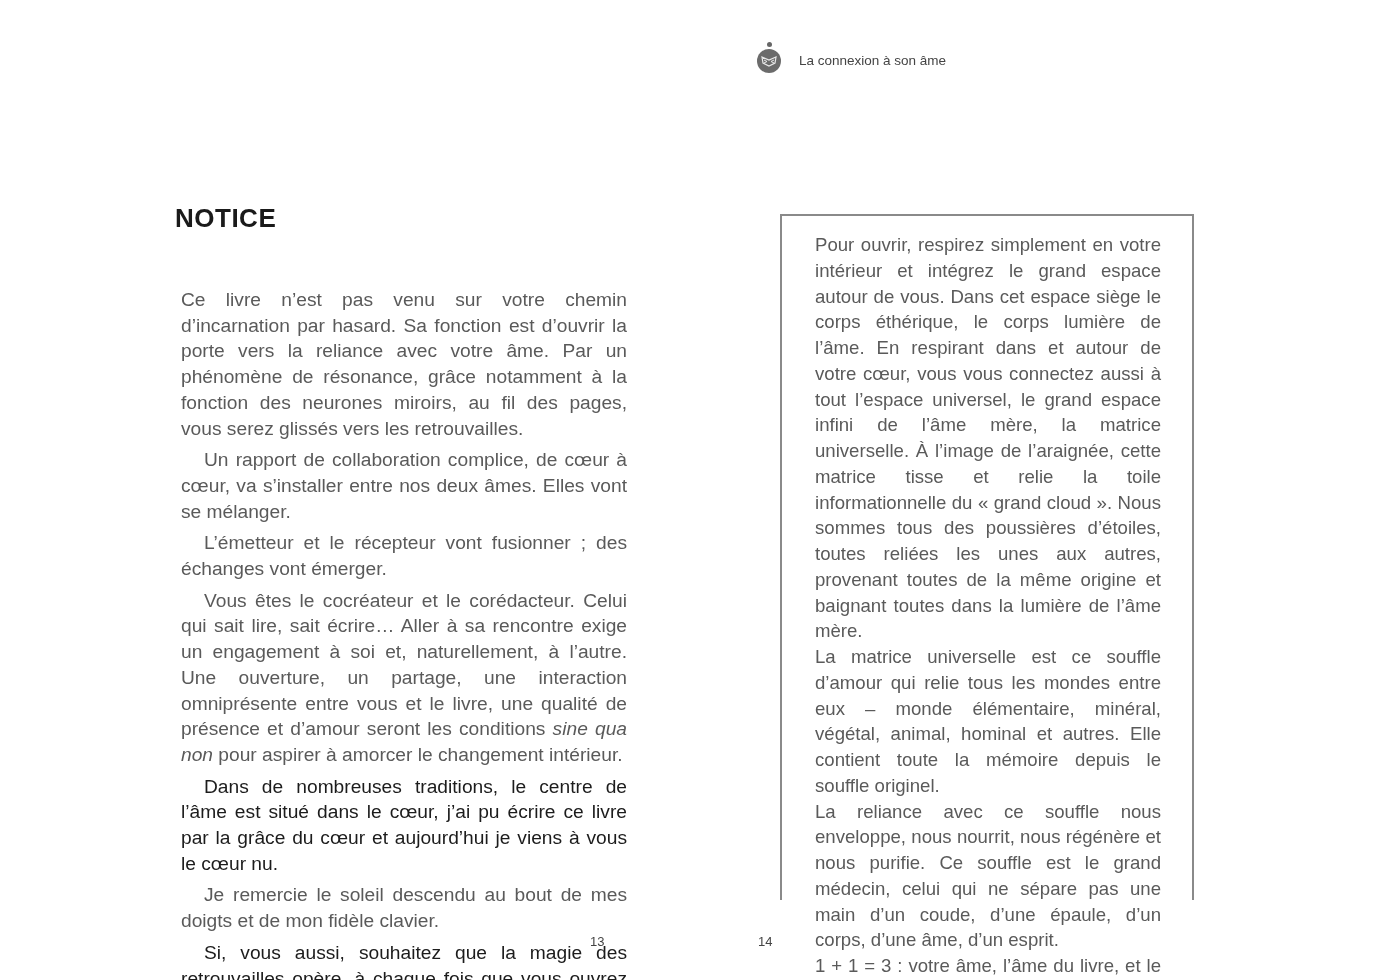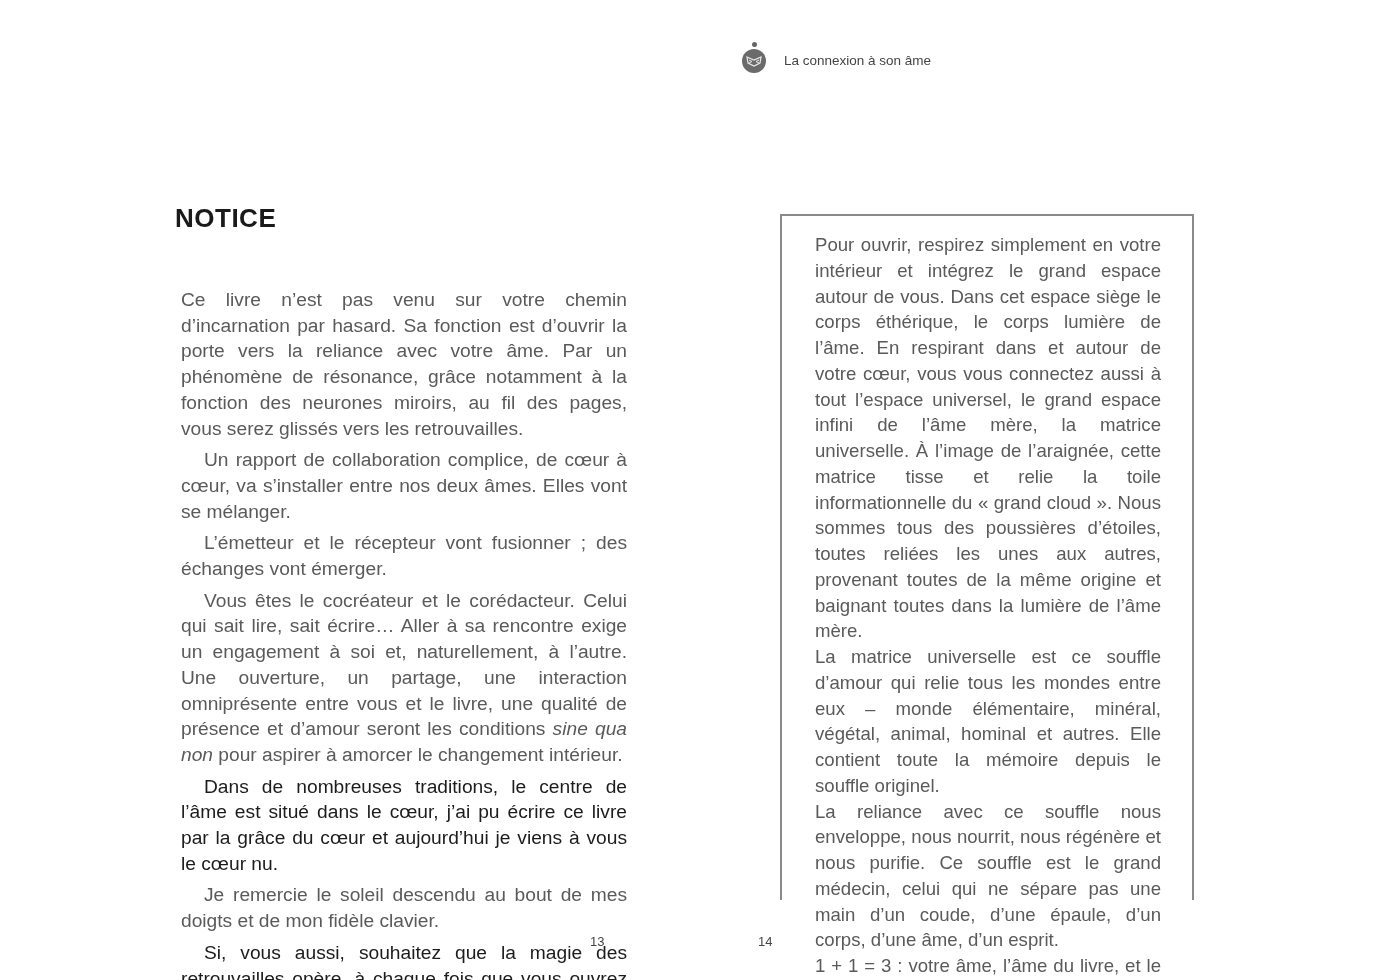--- a/index.html
+++ b/index.html
@@ -14,21 +14,21 @@
 
     .text-block { position: absolute; font-size: 19.2px; line-height: 25.7px; text-align: justify;
       text-align-last: left; }
     .left-text { left: 175px; top: 281px; width: 458px; }
     .left-text p { margin: 6px; }
     .left-text p.indent { text-indent: 23px; }
     .light { color: #5a5a5a; }
     .dark { color: #1c1c1c; }
     .ital { font-style: italic; }
 
-    .running-head { position: absolute; left: 42px; top: 42px; display: flex; align-items: center; }
+    .running-head { position: absolute; left: 57px; top: 42px; display: flex; align-items: center; }
     .head-icon { width: 24px; height: 30px; position: relative; }
     .head-icon .dot { position: absolute; left: 10px; top: 0; width: 5px; height: 5px; border-radius: 50%; background: #666; }
     .head-icon .disc { position: absolute; left: 0; top: 7px; width: 24px; height: 24px; border-radius: 50%; background: #6b6b6b;
       display: flex; align-items: center; justify-content: center; }
     .head-label { margin-left: 18px; font-size: 13.5px; color: #444; margin-top: 6px; }
 
     .right-intro { position: absolute; left: 58px; top: 100px; width: 460px; font-size: 19.2px; line-height: 25.7px;
       color: #1c1c1c; margin: 0; }
 
     .boxed { position: absolute; left: 80px; top: 214px; width: 410px; height: 684px;

